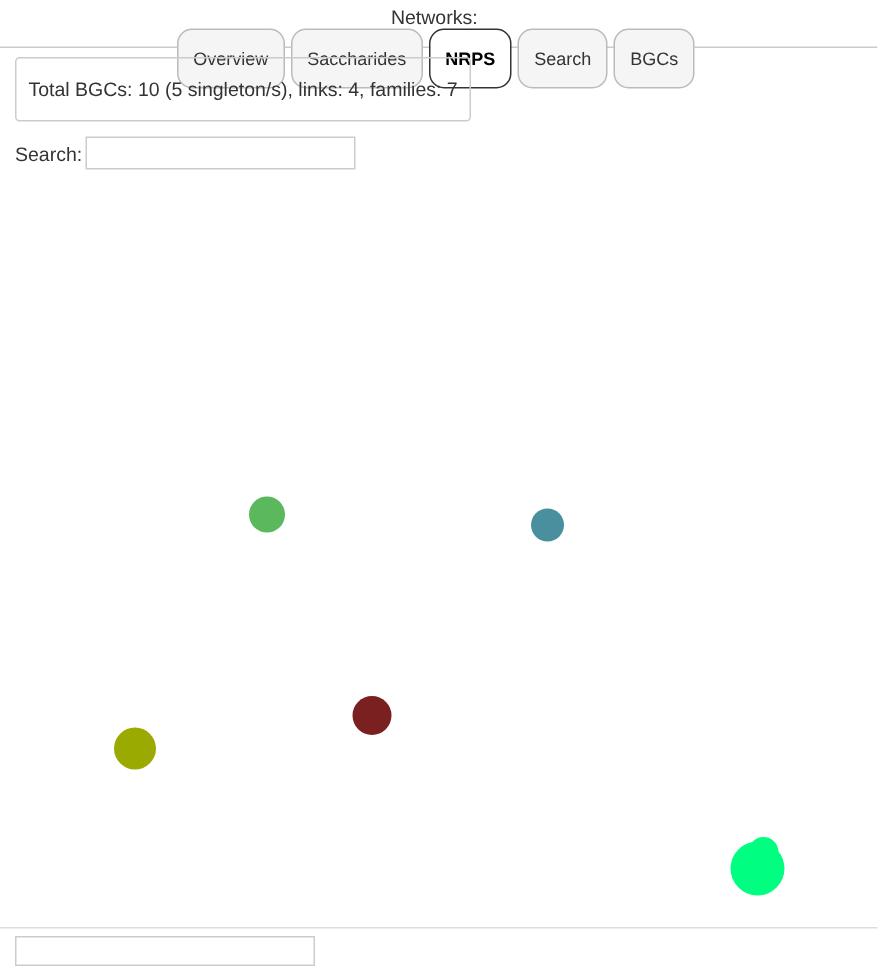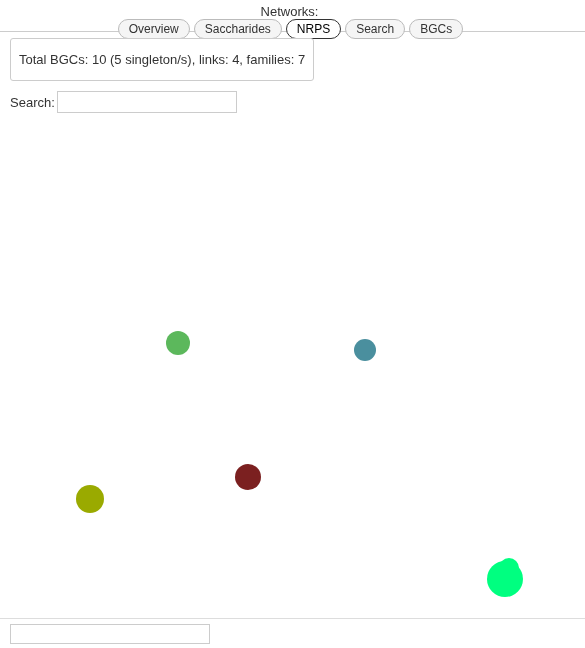--- a/index.html
+++ b/index.html
@@ -22,34 +22,34 @@
       height: 32px;
       flex-direction: column;
     }
     #networks-label {
       margin-right: 6px;
       color: #333;
       font-size: 13px;
     }
     .nav-tab {
       display: inline-block;
-      padding: 2px 10px;
+      padding: 12px 10px;
       border: 1px solid #bbb;
       border-radius: 10px;
       margin-right: 4px;
       cursor: pointer;
       font-size: 12px;
       background: #f5f5f5;
       color: #333;
     }
     .nav-tab.active {
       background: #fff;
       border-color: #333;
       color: #000;
-      font-weight: normal;
+      font-weight: bold;
     }
 
     
     #info-bar {
       padding: 6px 10px;
       font-size: 13px;
       color: #333;
     }
     #info-bar .info-box {
       display: inline-block;

